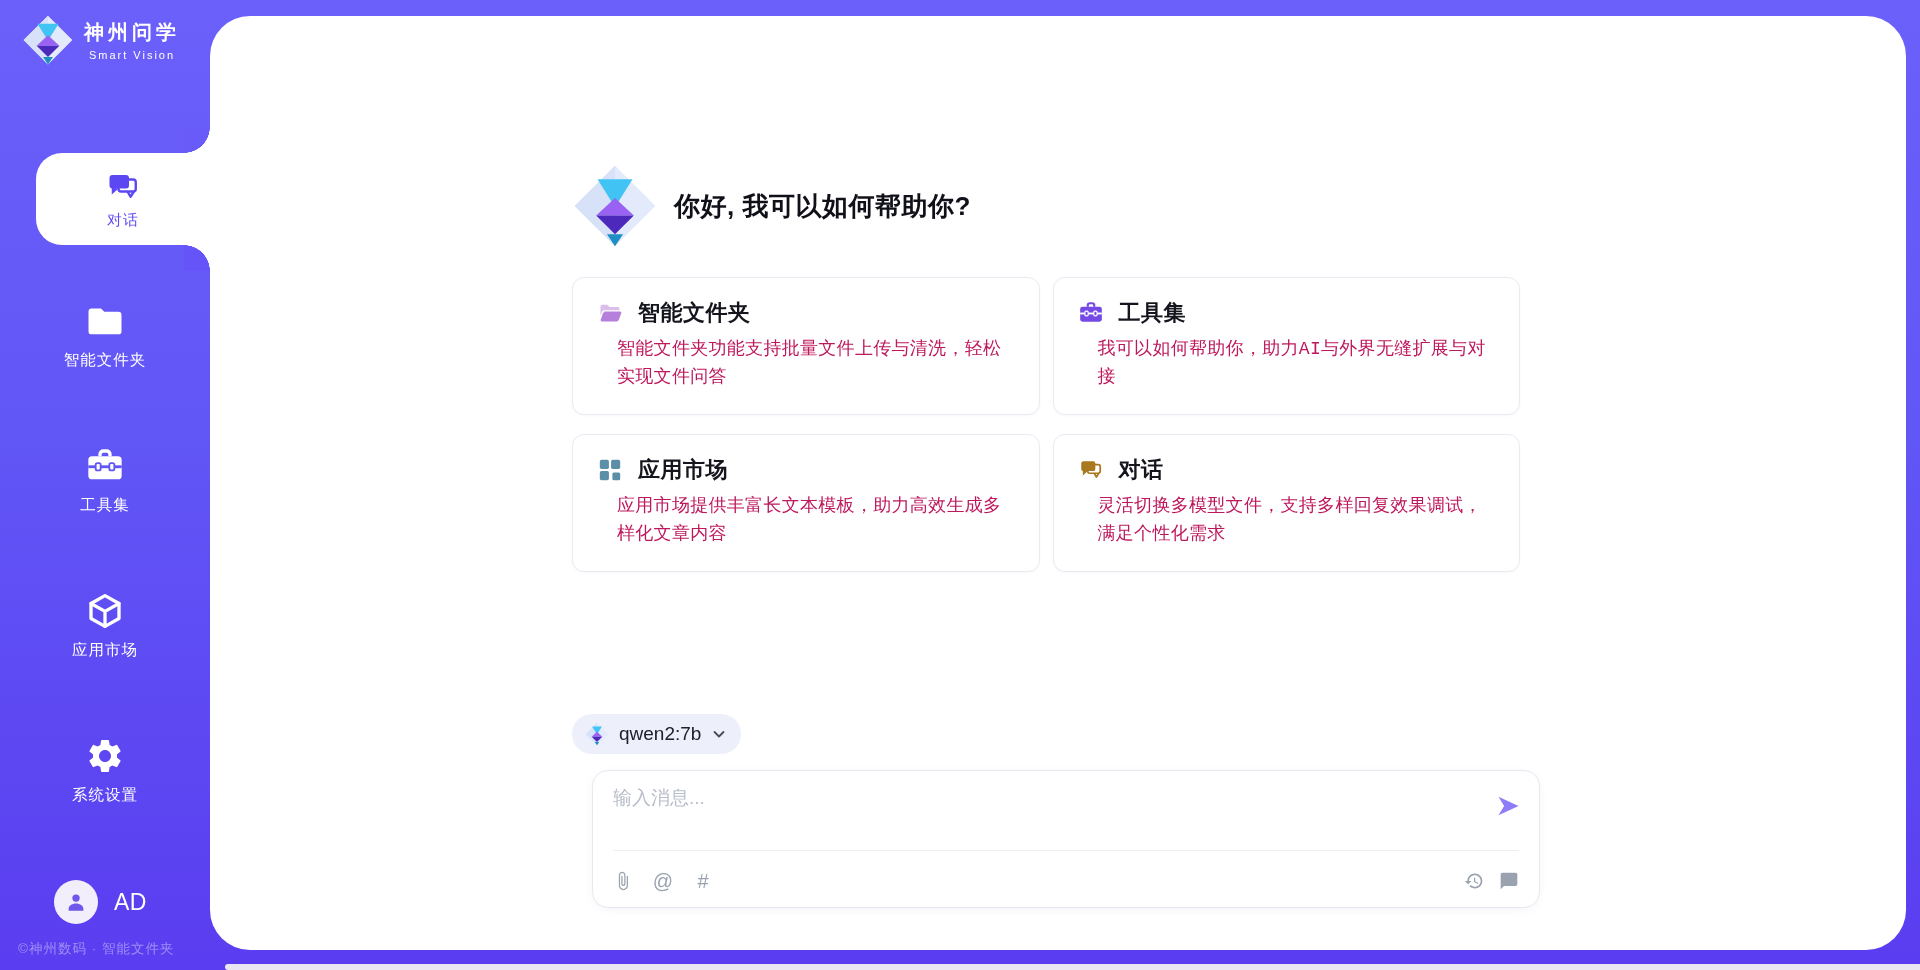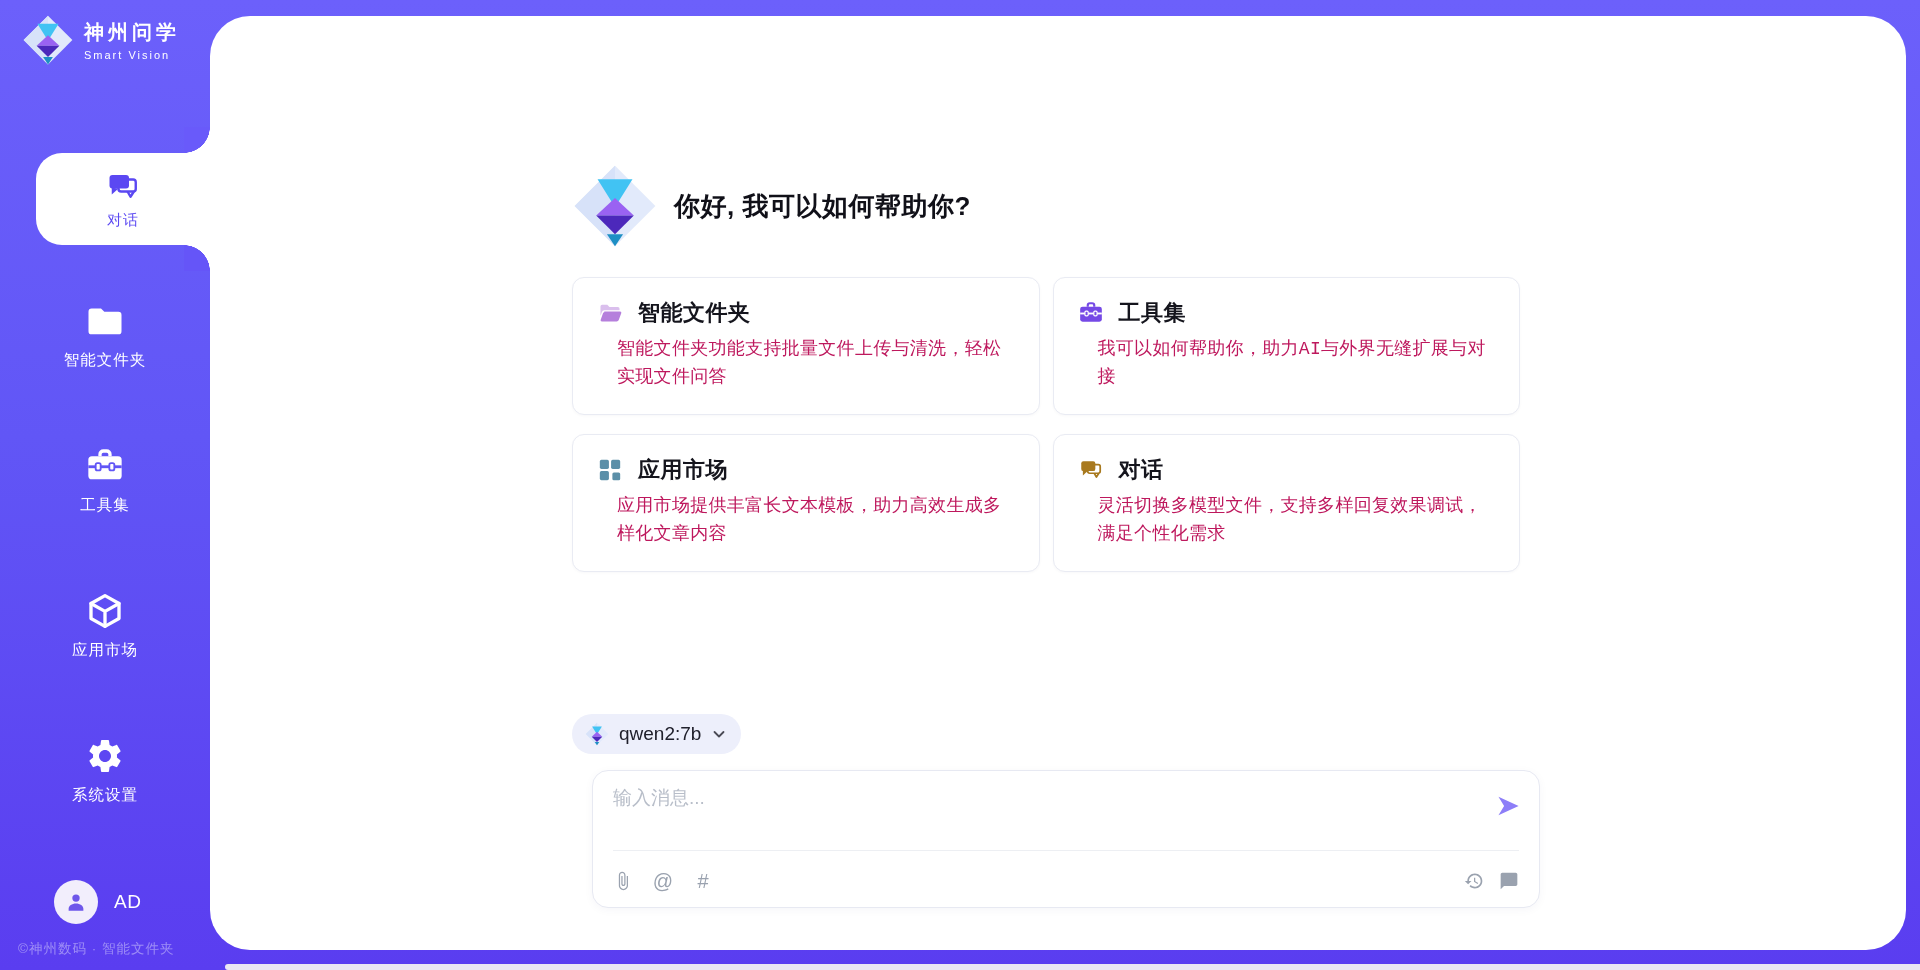--- a/index.html
+++ b/index.html
@@ -9,21 +9,21 @@
     background:linear-gradient(180deg,#6c60fb 0%,#6156f6 45%,#5a3df0 100%); }
 
   
   .panel { position:absolute; left:210px; top:16px; right:14px; bottom:20px;
     background:#fff; border-radius:40px; }
   .bottom-strip { position:absolute; left:225px; right:0; bottom:0; height:6px;
     background:#eae7f3; border-radius:3px 0 0 3px; }
 
   
   .sidebar { position:absolute; left:0; top:0; width:210px; height:100%; }
-  .logo-row { display:flex; align-items:center; gap:10px; padding:14px 0 0 22px; }
+  .logo-row { display:flex; align-items:center; gap:10px; padding:14px 0 0 22px;text-align:center; }
   .brand-col { display:flex; flex-direction:column; gap:3px; }
   .brand-name { color:#fff; font-size:20px; font-weight:700; letter-spacing:4px; }
   .brand-sub { color:#fff; font-size:11px; letter-spacing:2px; }
 
   .nav { position:absolute; top:153px; left:0; width:210px; }
   .nav-tab { position:relative; margin-left:36px; width:174px; height:92px;
     background:#fff; border-radius:26px 0 0 26px; color:#5b48f2;
     display:flex; flex-direction:column; align-items:center; justify-content:center;
     gap:6px; cursor:pointer; }
   .fillet { position:absolute; right:0; width:26px; height:26px; }
@@ -37,21 +37,21 @@
   .nav-label { font-size:15.5px; letter-spacing:1px; }
   .nav-tab .nav-label { color:#5b48f2; font-size:15px; }
   .tab-icon { width:36px; height:36px; }
   .nav-icon { width:40px; height:40px; }
 
   .user-row { position:absolute; left:54px; bottom:46px; display:flex;
     align-items:center; gap:16px; cursor:pointer; }
   .avatar { width:44px; height:44px; border-radius:50%; background:#f2eefc;
     display:flex; align-items:center; justify-content:center; }
   .avatar-icon { width:26px; height:26px; }
-  .user-name { color:#fff; font-size:19px; letter-spacing:.5px; }
+  .user-name { color:#fff; font-size:23px; letter-spacing:.5px; }
   .copyright { position:absolute; left:18px; bottom:12px; font-size:13.5px;
     color:rgba(255,255,255,.4); letter-spacing:1px; }
 
   
   .greeting { position:absolute; left:572px; top:163px; display:flex;
     align-items:center; gap:16px; }
   .greeting h1 { font-size:26px; font-weight:800; color:#101018; letter-spacing:.5px; }
   .gem-lg { width:86px; height:86px; }
   .gem-sm { width:52px; height:52px; }
   .gem-xs { width:24px; height:24px; }

